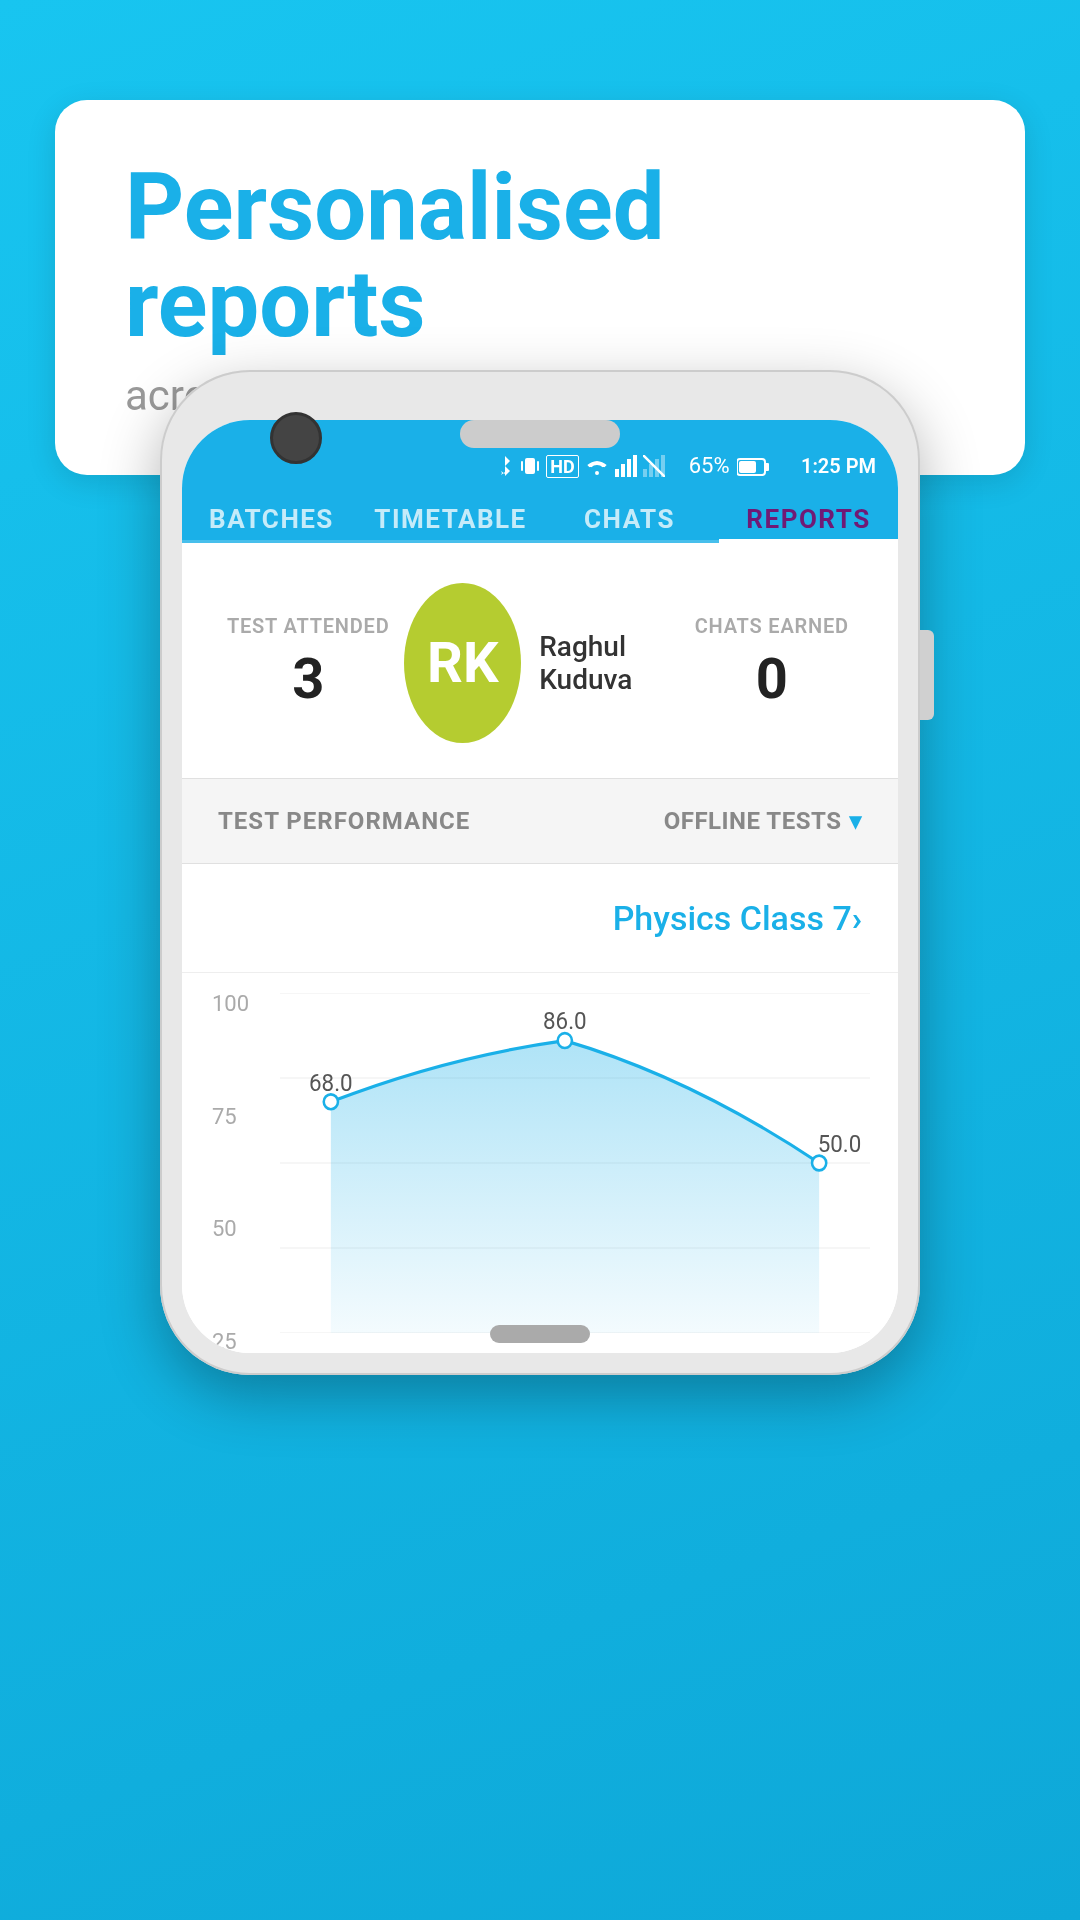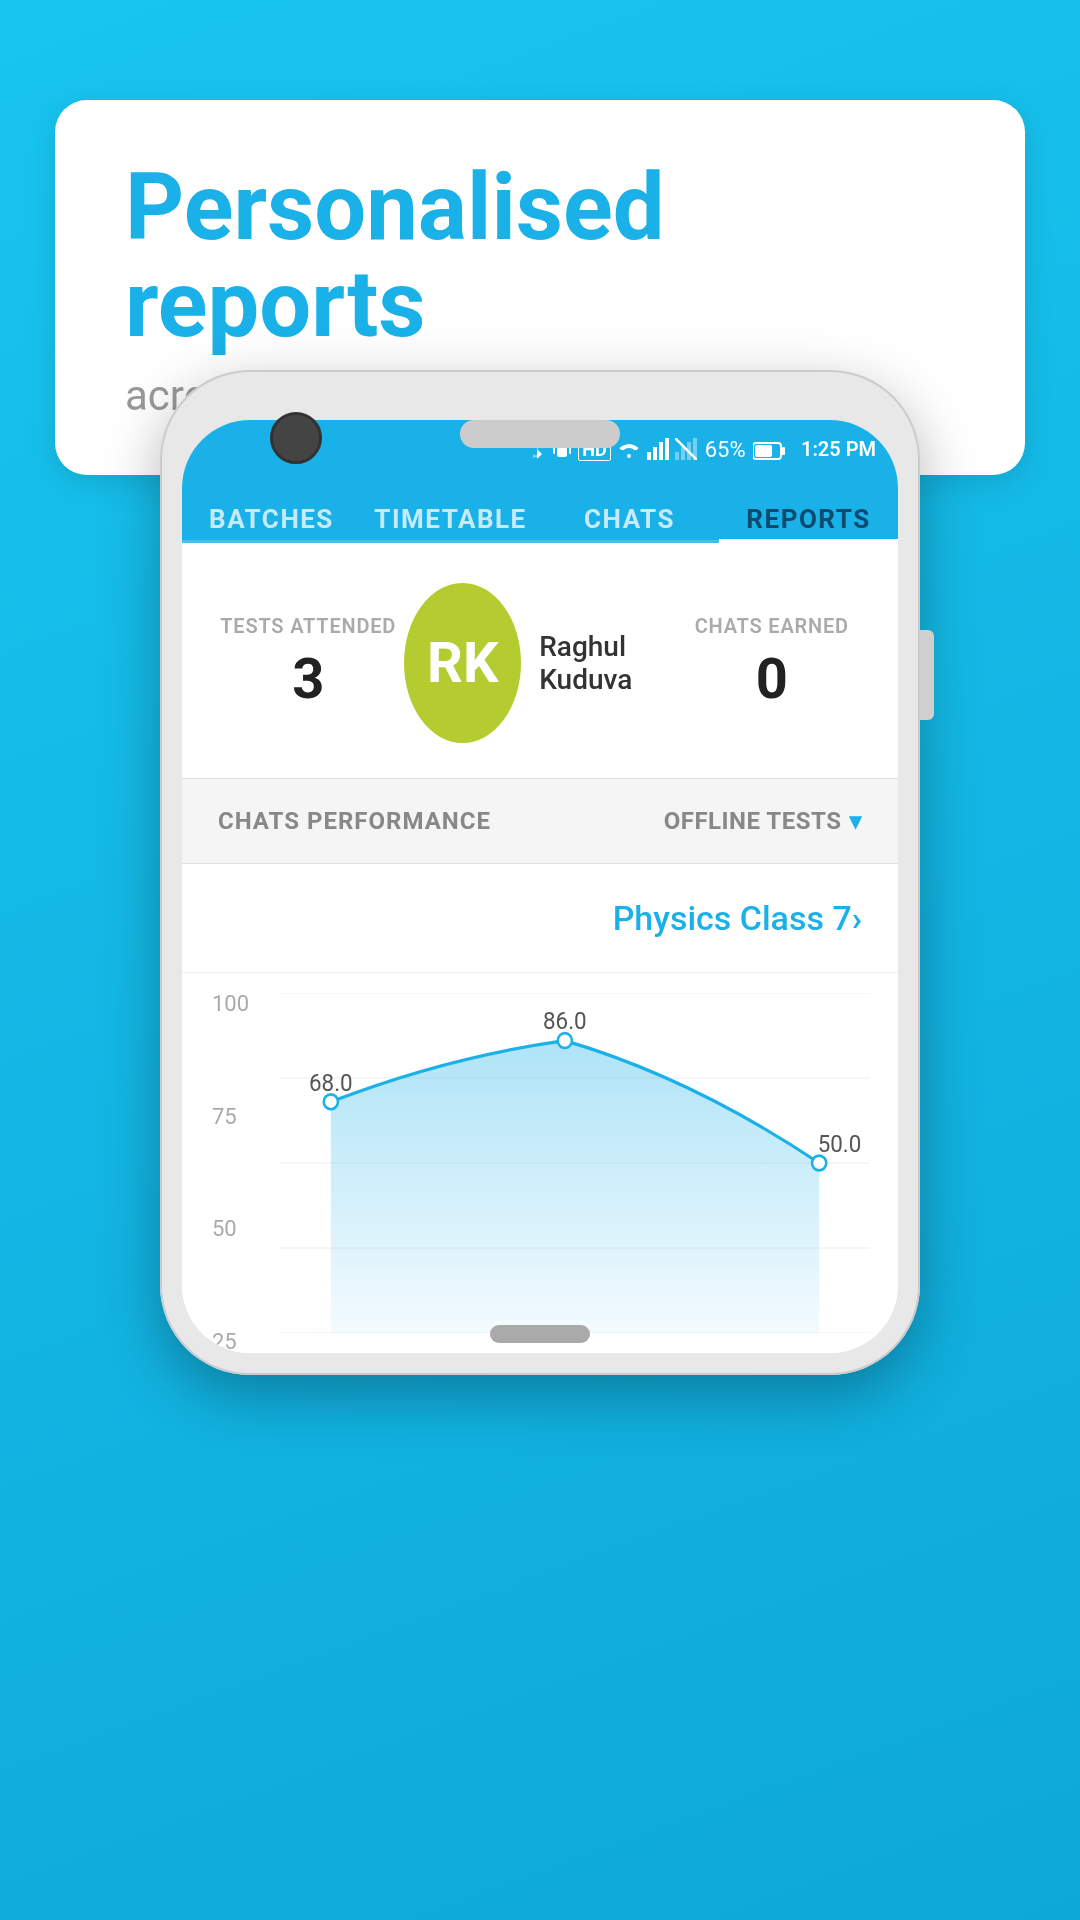--- a/index.html
+++ b/index.html
@@ -121,24 +121,24 @@
       border-radius: 68px;
       overflow: hidden;
       margin-top: 28px;
     }
 
     
     .status-bar {
       background: #1ab0e8;
       height: 58px;
       display: flex;
-      align-items: center;
+      align-items: flex-end;
       justify-content: flex-end;
-      padding: 16px 22px;
-      gap: 8px;
+      padding: 0 22px;
+      gap: 24px;
     }
     .status-icons {
       display: flex;
       align-items: center;
       gap: 6px;
       font-size: 20px;
       color: white;
     }
     .status-time {
       font-size: 20px;
@@ -162,21 +162,21 @@
       text-align: center;
       padding: 26px 0 6px;
       font-size: 26px;
       font-weight: 700;
       color: rgba(255,255,255,0.75);
       letter-spacing: 1.5px;
       position: relative;
       cursor: pointer;
     }
     .nav-tab.active {
-      color: #0c4a6e;
+      color: #701a75;
     }
     .nav-tab.active::after {
       content: '';
       position: absolute;
       bottom: -3px;
       left: 0;
       right: 0;
       height: 4px;
       background: white;
     }
@@ -381,39 +381,39 @@
 
       <div class="nav-tabs">
         <div class="nav-tab">BATCHES</div>
         <div class="nav-tab">TIMETABLE</div>
         <div class="nav-tab">CHATS</div>
         <div class="nav-tab active">REPORTS</div>
       </div>
 
       <div class="profile-section">
         <div class="stat-block">
-          <div class="stat-label">TESTS ATTENDED</div>
+          <div class="stat-label">TEST ATTENDED</div>
           <div class="stat-value">3</div>
         </div>
 
         <div class="avatar-block">
           <div class="avatar-circle">
             <span>RK</span>
           </div>
           <div class="avatar-name">Raghul Kuduva</div>
         </div>
 
         <div class="stat-block">
           <div class="stat-label">CHATS EARNED</div>
           <div class="stat-value">0</div>
         </div>
       </div>
 
       <div class="perf-header">
-        <div class="perf-label">CHATS PERFORMANCE</div>
+        <div class="perf-label">TEST PERFORMANCE</div>
         <div class="offline-tests">
           <span>OFFLINE TESTS</span>
           <span class="chevron-down">▾</span>
         </div>
       </div>
 
       <div class="class-row">
         <div class="class-name">Physics Class 7</div>
         <div class="chevron-right">›</div>
       </div>

